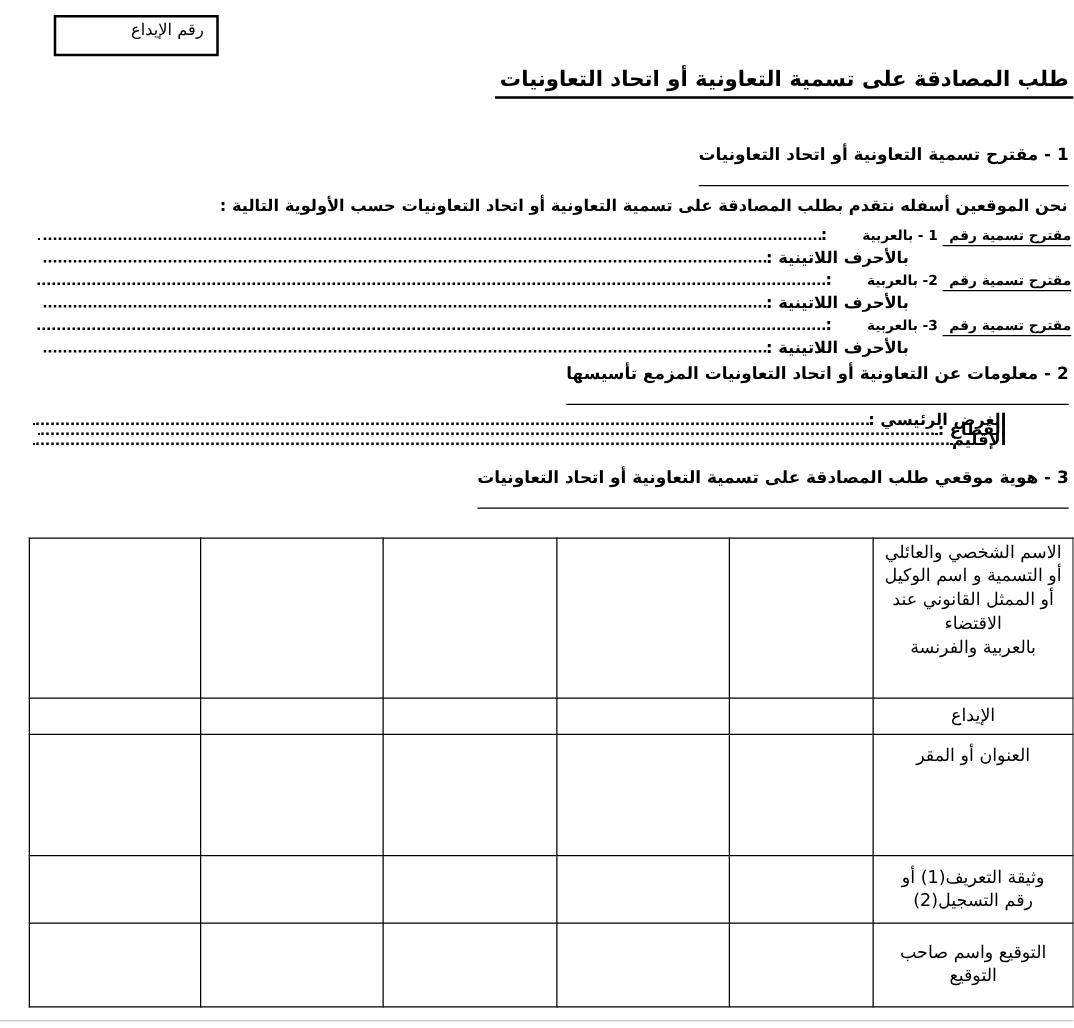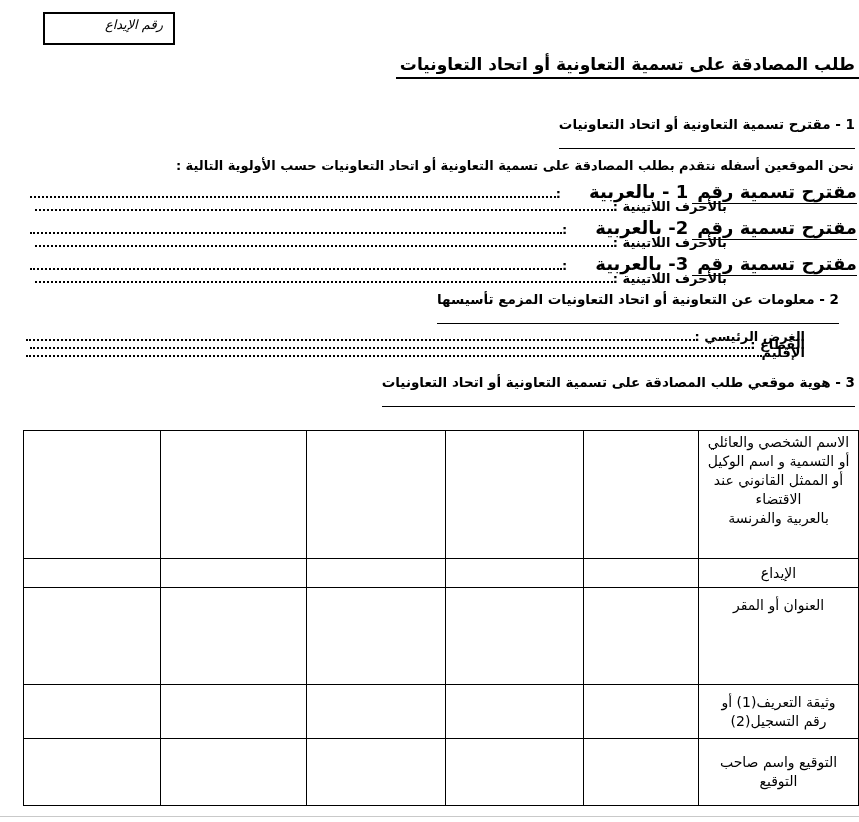--- a/index.html
+++ b/index.html
@@ -9,21 +9,21 @@
     background:#ffffff;
     font-family:"DejaVu Sans",sans-serif;
     color:#000;
     overflow:hidden;
   }
   
   .deposit-box{
     position:absolute;left:43px;top:12px;width:132px;height:33px;
     border:2px solid #000;box-sizing:border-box;
     direction:rtl;text-align:right;
-    font-size:13px;padding:3px 10px 0 0;font-style:italic;
+    font-size:13px;padding:3px 10px 0 0;
   }
   
   .title-wrap{position:absolute;top:54px;left:0;width:100%;text-align:right;}
   .title{
     display:inline-block;font-size:17px;font-weight:bold;direction:rtl;
     border-bottom:2px solid #000;padding:0 4px 3px 4px;
   }
   
   .sec-heading{
     position:absolute;direction:rtl;font-size:13.5px;font-weight:bold;
@@ -33,21 +33,21 @@
     position:absolute;top:158px;right:5px;left:30px;
     direction:rtl;text-align:right;font-size:13px;font-weight:bold;
   }
   
   .fill-line{
     position:absolute;display:flex;align-items:baseline;
     font-size:13px;font-weight:bold;height:17px;
   }
   .dots{flex:1 1 auto;border-bottom:2px dotted #000;margin-bottom:2px;min-width:10px;}
   .gap{flex:0 0 28px;}
-  .plabel{white-space:nowrap;font-size:18px;}
+  .plabel{white-space:nowrap;font-size:11px;}
   .plabel .u{border-bottom:1.5px solid #000;padding-bottom:1px;padding-left:5px;margin-left:4px;display:inline-block;}
   .blabel,.flabel{white-space:nowrap;}
   
   table.sig{
     position:absolute;left:23px;top:430px;width:835px;
     border-collapse:collapse;table-layout:fixed;direction:rtl;
   }
   table.sig td{
     border:1.5px solid #000;padding:2px 4px;box-sizing:border-box;
   }
@@ -113,21 +113,21 @@
     <span class="plabel" dir="rtl">
       <span class="u">مقترح تسمية رقم</span><span>3-  بالعربية</span>
     </span>
   </div>
 
   <div class="fill-line" style="top:271px;left:35px;right:132px;">
     <span class="dots"></span>
     <span class="blabel" dir="rtl">بالأحرف اللاتينية : </span>
   </div>
 
-  <div class="sec-heading" style="top:291px;right:20px;">
+  <div class="sec-heading" style="top:291px;right:4px;">
     <span class="u">2 - معلومات عن التعاونية أو اتحاد التعاونيات المزمع تأسيسها</span>
   </div>
 
   <div class="fill-line" style="top:313px;left:30px;right:54px;margin-top:24px;">
     <span class="dots"></span>
     <span class="flabel" dir="rtl">القطاع :</span>
   </div>
   <div class="fill-line" style="top:329px;left:26px;right:54px;">
     <span class="dots"></span>
     <span class="flabel" dir="rtl">الغرض الرئيسي :</span>

